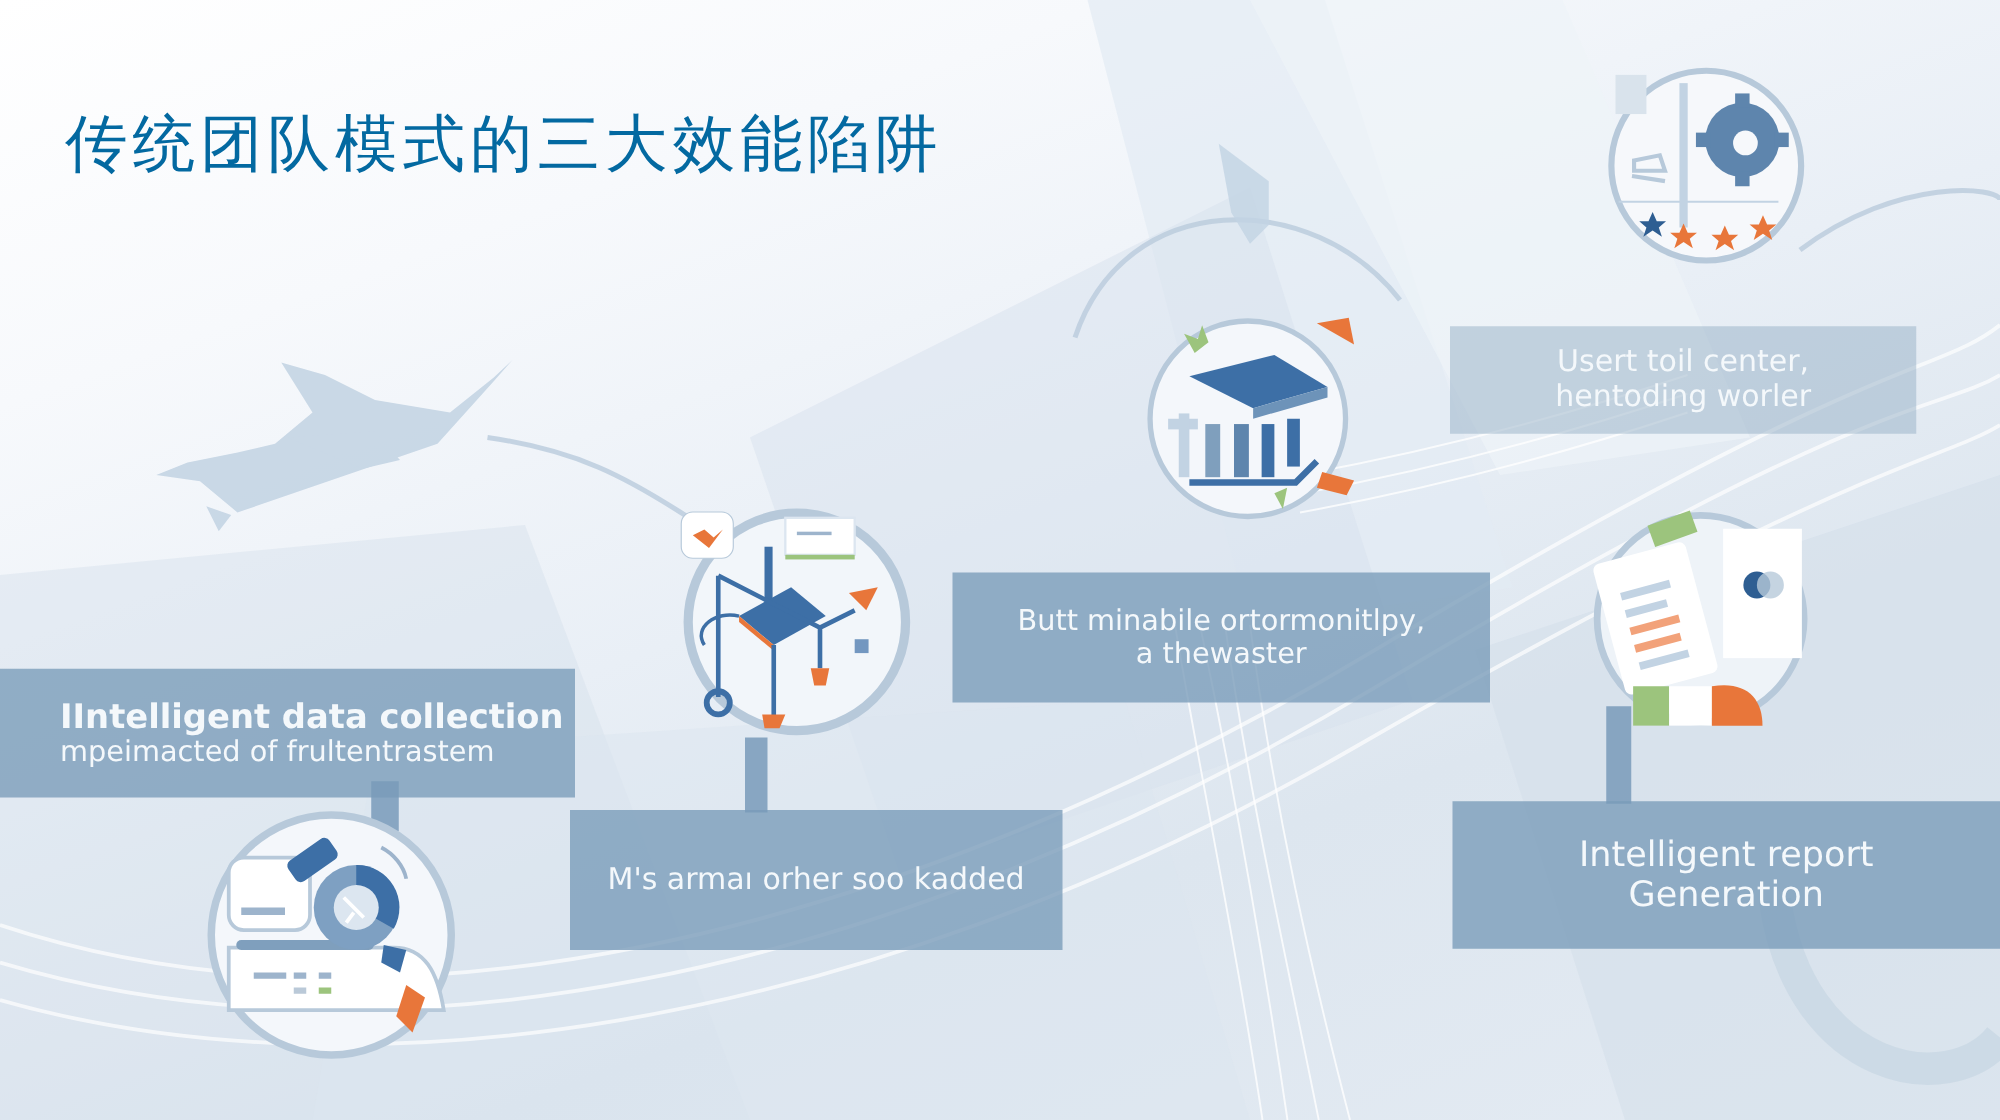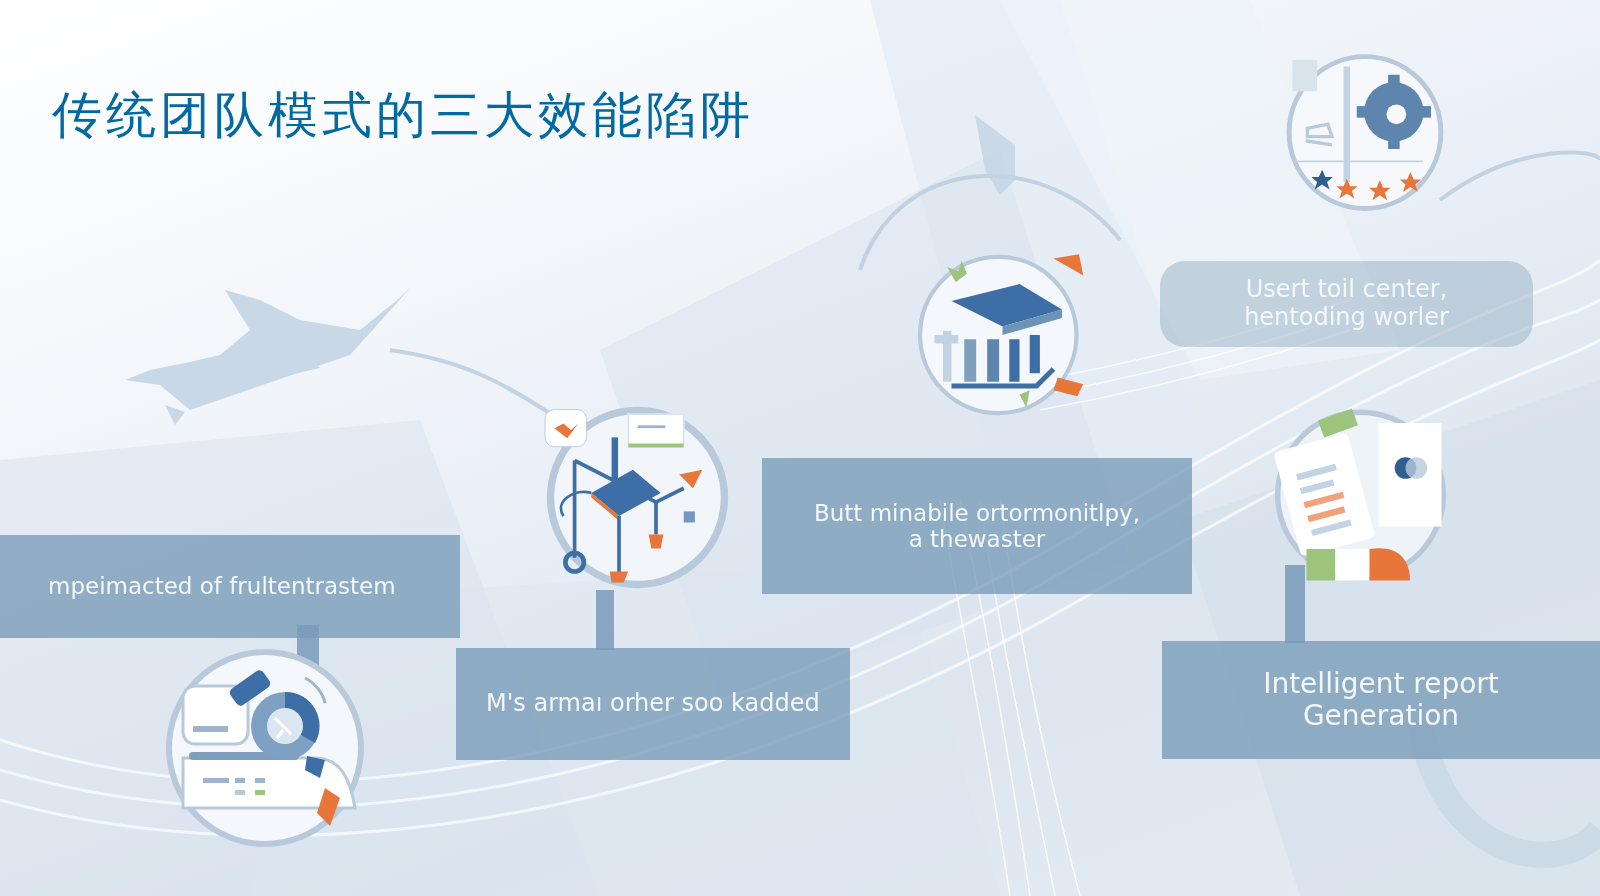--- a/index.html
+++ b/index.html
@@ -27,24 +27,24 @@
     }
     .caption span { display: block; white-space: nowrap; }
 
     #cap-1 { left: 0; top: 535px; width: 460px; height: 103px; padding-left: 48px; align-items: flex-start; }
     #cap-1 .l1 { font-size: 27px; font-weight: bold; }
     #cap-1 .l2 { font-size: 23px; }
 
     #cap-2 { left: 456px; top: 648px; width: 394px; height: 112px; padding-left: 30px; align-items: flex-start; }
     #cap-2 span { font-size: 24px; }
 
-    #cap-3 { left: 762px; top: 458px; width: 430px; height: 136px; align-items: center; text-align: center; }
+    #cap-3 { left: 762px; top: 458px; width: 430px; height: 104px; align-items: center; text-align: center; }
     #cap-3 span { font-size: 23px; }
 
-    #cap-4 { left: 1160px; top: 261px; width: 373px; height: 86px; align-items: center; background: rgba(150, 175, 198, 0.5); border-radius: 25px; }
+    #cap-4 { left: 1160px; top: 261px; width: 373px; height: 86px; align-items: center; background: rgba(150, 175, 198, 0.5); }
     #cap-4 span { font-size: 24px; }
 
     #cap-5 { left: 1162px; top: 641px; width: 438px; height: 118px; align-items: center; text-align: center; }
     #cap-5 span { font-size: 28px; }
 
     .icon-medallion { position: absolute; }
     .icon-medallion svg { width: 100%; height: 100%; overflow: visible; }
   </style>
 </head>
 <body>
@@ -197,20 +197,21 @@
     <rect x="120" y="20" width="70" height="115" fill="#ffffff"></rect>
     <circle cx="150" cy="70" r="12" fill="#2e5e92"></circle>
     <circle cx="162" cy="70" r="12" fill="#b7c9da" opacity="0.8"></circle>
     <rect x="40" y="160" width="32" height="35" fill="#9cc47d"></rect>
     <rect x="72" y="160" width="38" height="35" fill="#ffffff"></rect>
     <path d="M110,160 C140,155 155,170 155,195 L110,195 Z" fill="#e8763a"></path>
   </svg>
 </div>
 
 <div class="caption" id="cap-1">
+  <span class="l1">IIntelligent data collection</span>
   <span class="l2">mpeimacted of frultentrastem</span>
 </div>
 
 <div class="caption" id="cap-2">
   <span>M's armaı orher soo kadded</span>
 </div>
 
 <div class="caption" id="cap-3">
   <span>Butt minabile ortormonitlpy,</span>
   <span>a thewaster</span>

